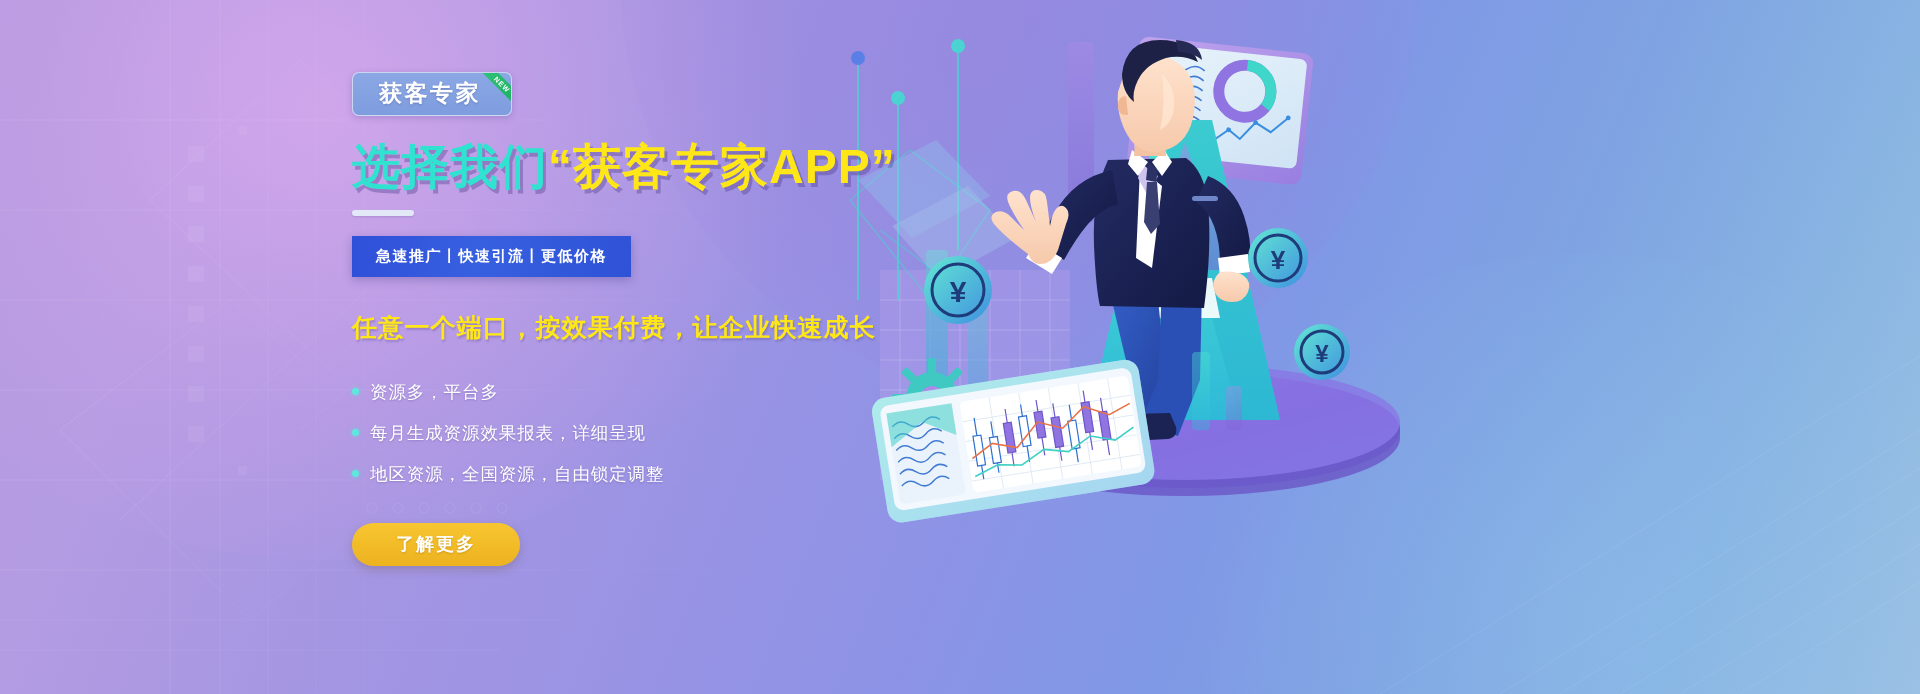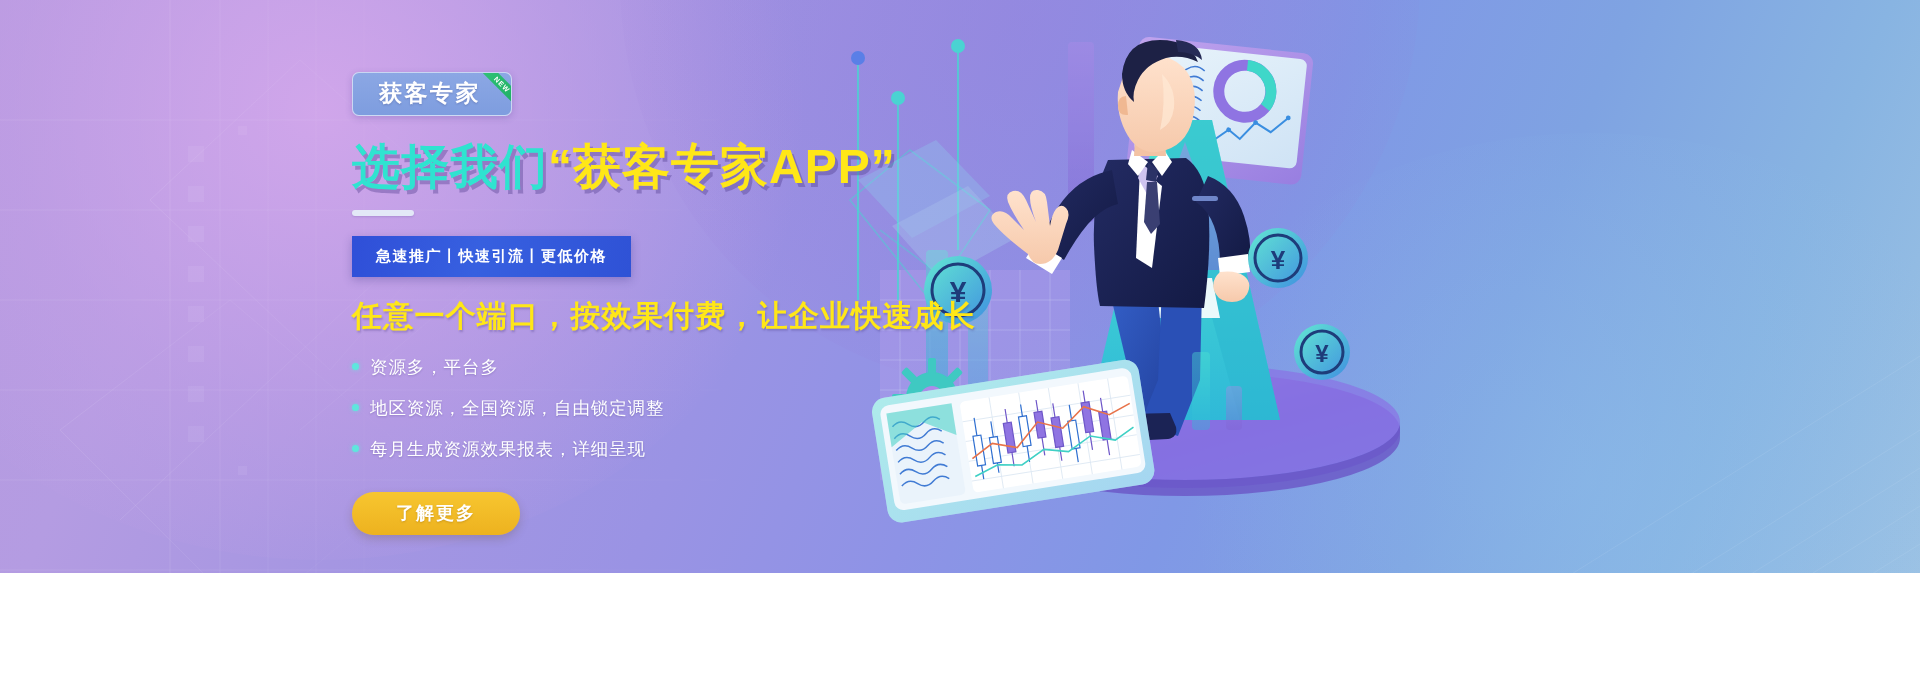--- a/index.html
+++ b/index.html
@@ -6,21 +6,21 @@
   * { box-sizing: border-box; margin: 0; padding: 0; }
   html, body {
     width: 1920px; height: 694px;
     overflow: hidden;
     font-family: "Liberation Sans", "DejaVu Sans", sans-serif;
   }
 
   
   .banner {
     position: relative;
-    width: 1920px; height: 573px;
+    width: 1920px; height: 694px;
     overflow: hidden;
     background: linear-gradient(112deg,
                 #b79ae0 0%, #b49ce2 12%, #a596e2 26%,
                 #9a93e4 40%, #8e93e6 52%, #8098e6 64%,
                 #7fa3e2 76%, #88b4e2 88%, #9cc2e4 100%);
   }
 
   
   .glow-a {
     position: absolute; left: -180px; top: -340px;
@@ -106,45 +106,45 @@
     padding: 11px 24px 12px;
     background: linear-gradient(100deg,#2f4fd8 0%, #3760e0 45%, #2f52d6 100%);
     box-shadow: 0 3px 9px rgba(40,40,120,.28);
   }
   .tagline-text {
     font-size: 15px; font-weight: bold; color: #ffffff;
     letter-spacing: 1.5px; line-height: 1; white-space: nowrap;
   }
 
   .subtitle {
-    margin-top: 24px;
-    font-size: 30px; font-weight: bold;
+    margin-top: 38px;
+    font-size: 25px; font-weight: bold;
     color: #ffe717; letter-spacing: 1.2px; line-height: 1;
     text-shadow: 1px 2px 2px rgba(70,55,130,.30);
     white-space: nowrap;
   }
 
-  .bullets { margin-top: 24px; list-style: none; }
+  .bullets { margin-top: 40px; list-style: none; }
   .bullet {
     display: flex; align-items: center;
     margin-bottom: 17px;
     white-space: nowrap;
   }
   .dot {
     width: 7px; height: 7px; border-radius: 50%;
     background: #5fe6dd; margin-right: 11px; flex: 0 0 auto;
     box-shadow: 0 0 4px rgba(95,230,221,.7);
   }
   .bullet-text {
     font-size: 17.5px; color: #ffffff; letter-spacing: .9px;
     text-shadow: 0 1px 2px rgba(60,50,120,.28);
   }
 
   .cta {
-    margin-top: 14px;
+    margin-top: 20px;
     display: inline-block;
     padding: 12px 44px 13px;
     border: none; border-radius: 22px;
     background: linear-gradient(180deg,#f7c630 0%, #edb21f 100%);
     box-shadow: 0 4px 10px rgba(90,70,30,.22);
     cursor: pointer;
   }
   .cta-text {
     font-size: 18px; font-weight: bold; color: #ffffff;
     letter-spacing: 2px; line-height: 1;
@@ -239,25 +239,25 @@
 
     <div class="subtitle">任意一个端口，按效果付费，让企业快速成长</div>
 
     <ul class="bullets">
       <li class="bullet">
         <span class="dot"></span>
         <span class="bullet-text">资源多，平台多</span>
       </li>
       <li class="bullet">
         <span class="dot"></span>
-        <span class="bullet-text">地区资源，全国资源，自由锁定调整</span>
+        <span class="bullet-text">每月生成资源效果报表，详细呈现</span>
       </li>
       <li class="bullet">
         <span class="dot"></span>
-        <span class="bullet-text">每月生成资源效果报表，详细呈现</span>
+        <span class="bullet-text">地区资源，全国资源，自由锁定调整</span>
       </li>
     </ul>
 
     <button class="cta">
       <span class="cta-text">了解更多</span>
     </button>
   </div>
 
   <div class="art">
     <svg width="680" height="694" viewBox="0 0 680 694" xmlns="http://www.w3.org/2000/svg">

